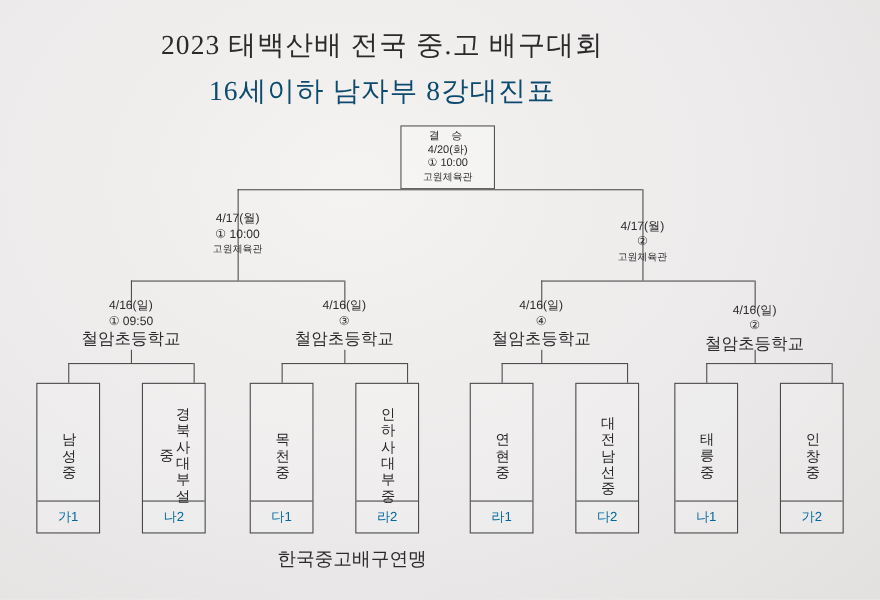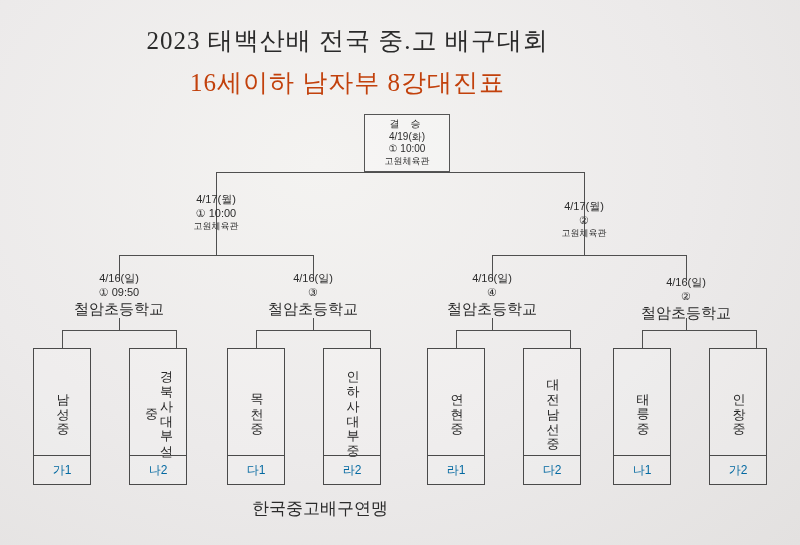--- a/index.html
+++ b/index.html
@@ -36,21 +36,21 @@
   .title-line1 {
     font-family: "Liberation Serif", serif;
     font-size: 25px;
     letter-spacing: 1px;
     color: #2a2a2a;
   }
   .title-line2 {
     font-family: "Liberation Serif", serif;
     font-size: 25px;
     letter-spacing: 1px;
-    color: #c2410c;
+    color: #0c4a6e;
     margin-top: 9px;
   }
   .footer {
     position: absolute;
     top: 497px;
     left: 0;
     width: 640px;
     text-align: center;
     font-family: "Liberation Serif", serif;
     font-size: 17px;
@@ -67,21 +67,21 @@
   .match .ln {
     display: block;
     white-space: nowrap;
   }
   .match.final {
     border: 1px solid #555;
     background: rgba(255,255,255,0.25);
     padding: 3px 6px 4px 6px;
   }
   .final .ln { font-size: 10px; }
-  .final .ln.r1 { letter-spacing: 4px; font-size: 10px; }
+  .final .ln.r1 { letter-spacing: 4px; font-size: 10px; font-family: Liberation Serif, serif; }
   .semi .ln { font-size: 11px; }
   .semi .ln.r1 { font-size: 11px; }
   .semi .ln.r3 { font-size: 9px; }
   .quarter .ln { font-size: 11px; }
   .quarter .ln.r3 { font-size: 15px; }
   .final .ln.r4 { font-size: 9px; }
 
   
   .team {
     position: absolute;
@@ -171,21 +171,21 @@
   <div class="ln-v" style="left:570px; top:330px; height:18px;"></div>
   <div class="ln-v" style="left:492px; top:318px; height:12px;"></div>
 
   <div class="ln-h" style="left:642px; top:330px; width:114px;"></div>
   <div class="ln-v" style="left:642px; top:330px; height:18px;"></div>
   <div class="ln-v" style="left:756px; top:330px; height:18px;"></div>
   <div class="ln-v" style="left:686px; top:318px; height:12px;"></div>
 
   <div class="match final" style="left:364px; top:114px; width:72px;">
     <span class="ln r1">결  승</span>
-    <span class="ln r2">4/19(화)</span>
+    <span class="ln r2">4/20(화)</span>
     <span class="ln r3">① 10:00</span>
     <span class="ln r4">고원체육관</span>
   </div>
 
   <div class="match semi" style="left:156px; top:193px; width:120px;">
     <span class="ln r1">4/17(월)</span>
     <span class="ln r2">① 10:00</span>
     <span class="ln r3">고원체육관</span>
   </div>
 

